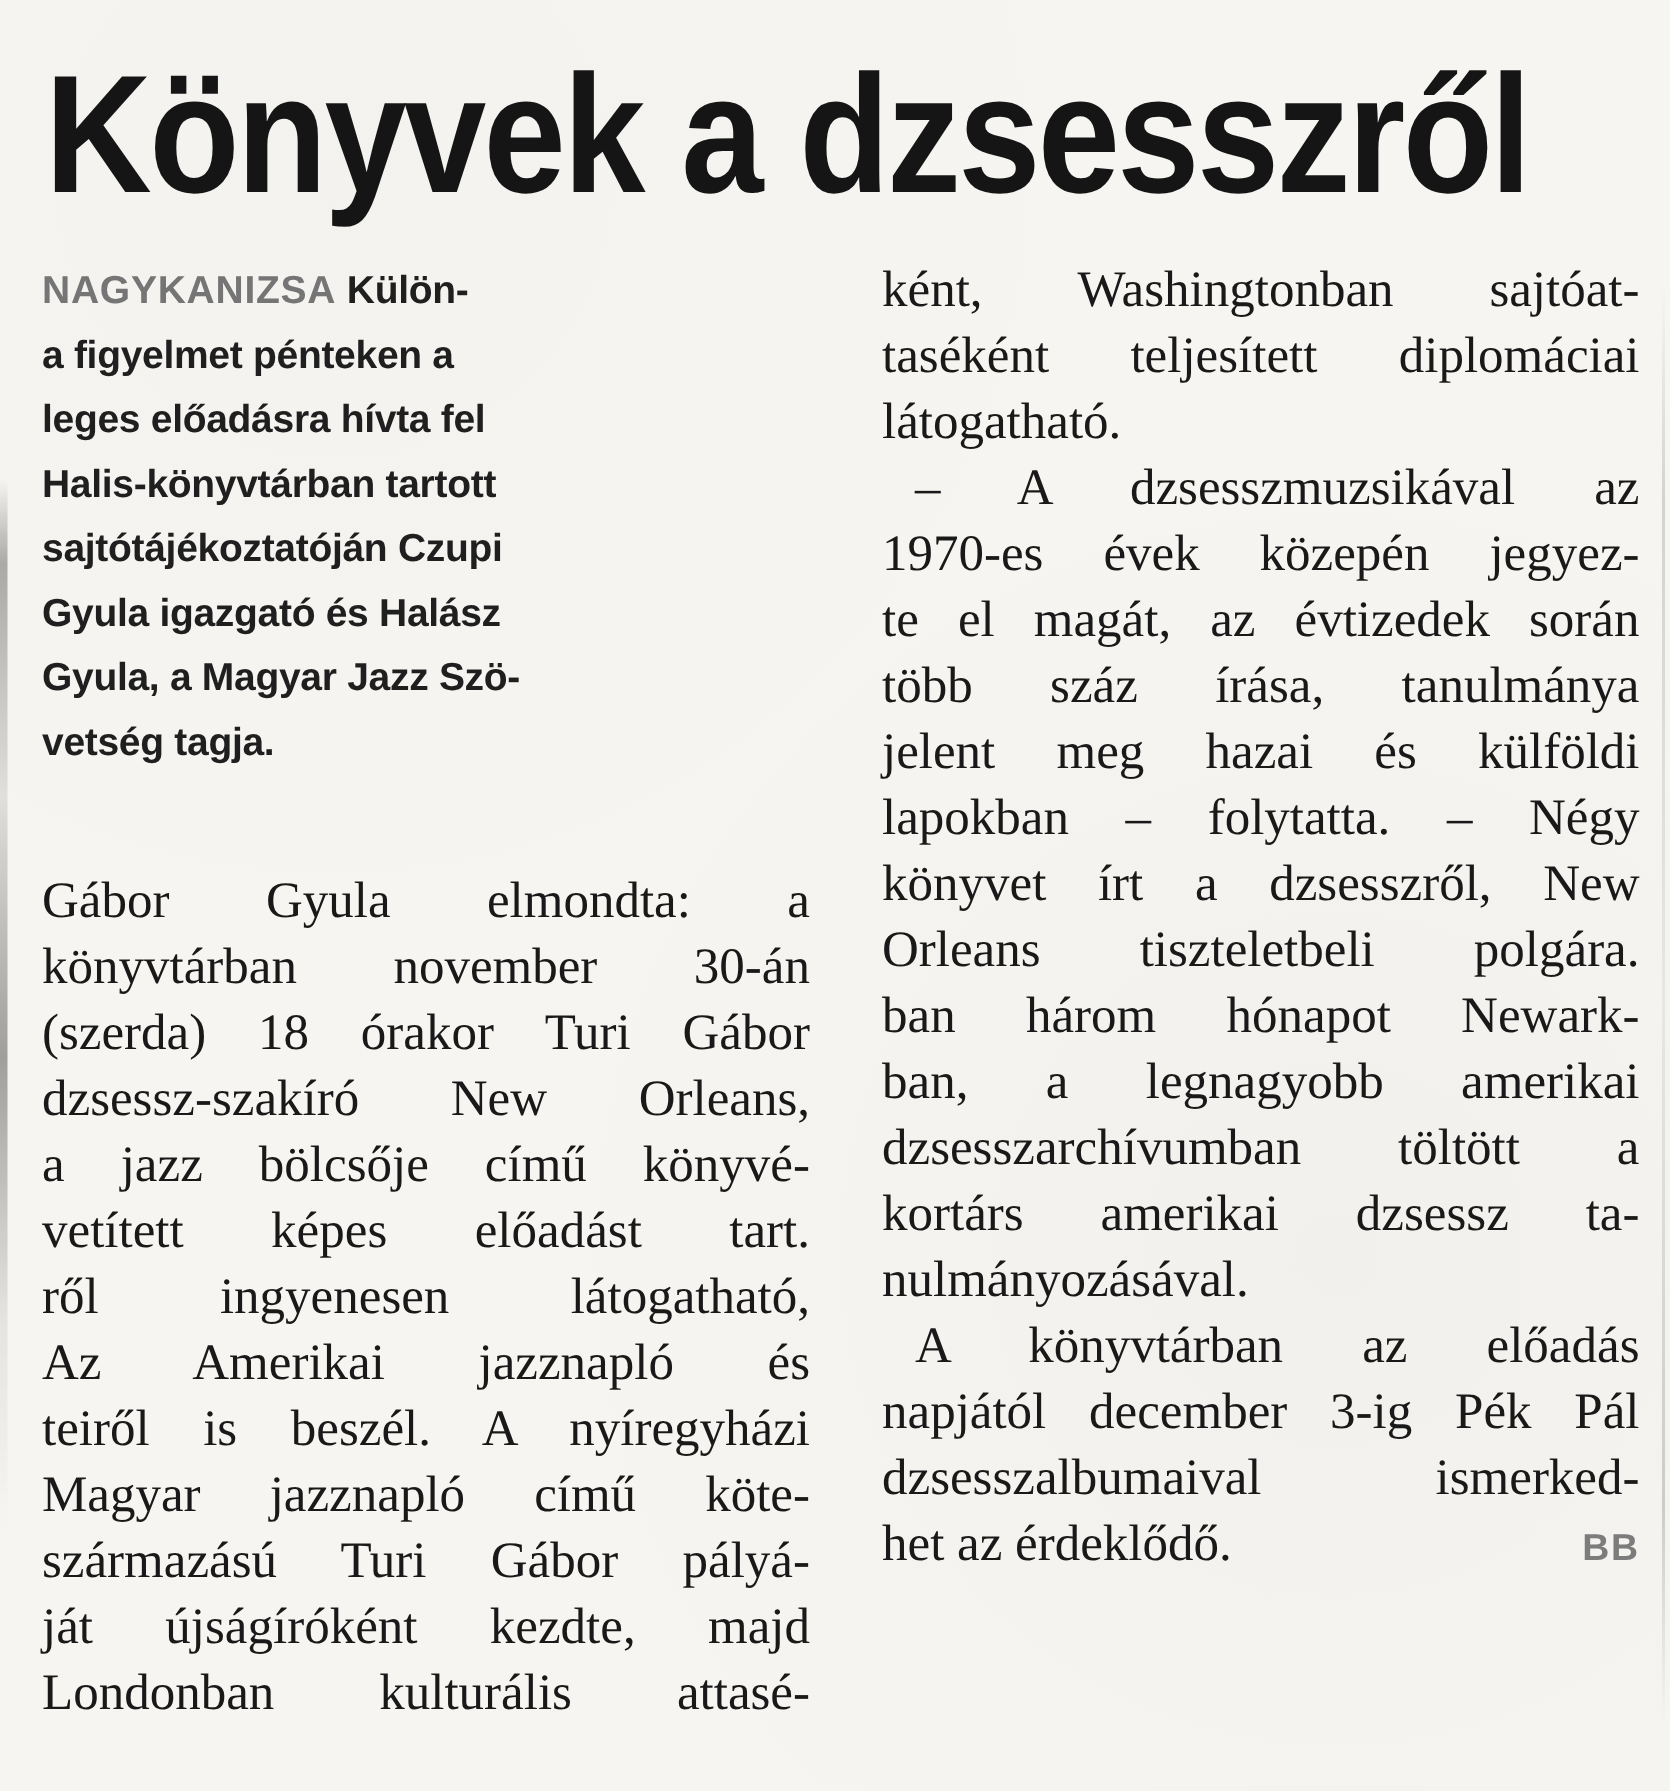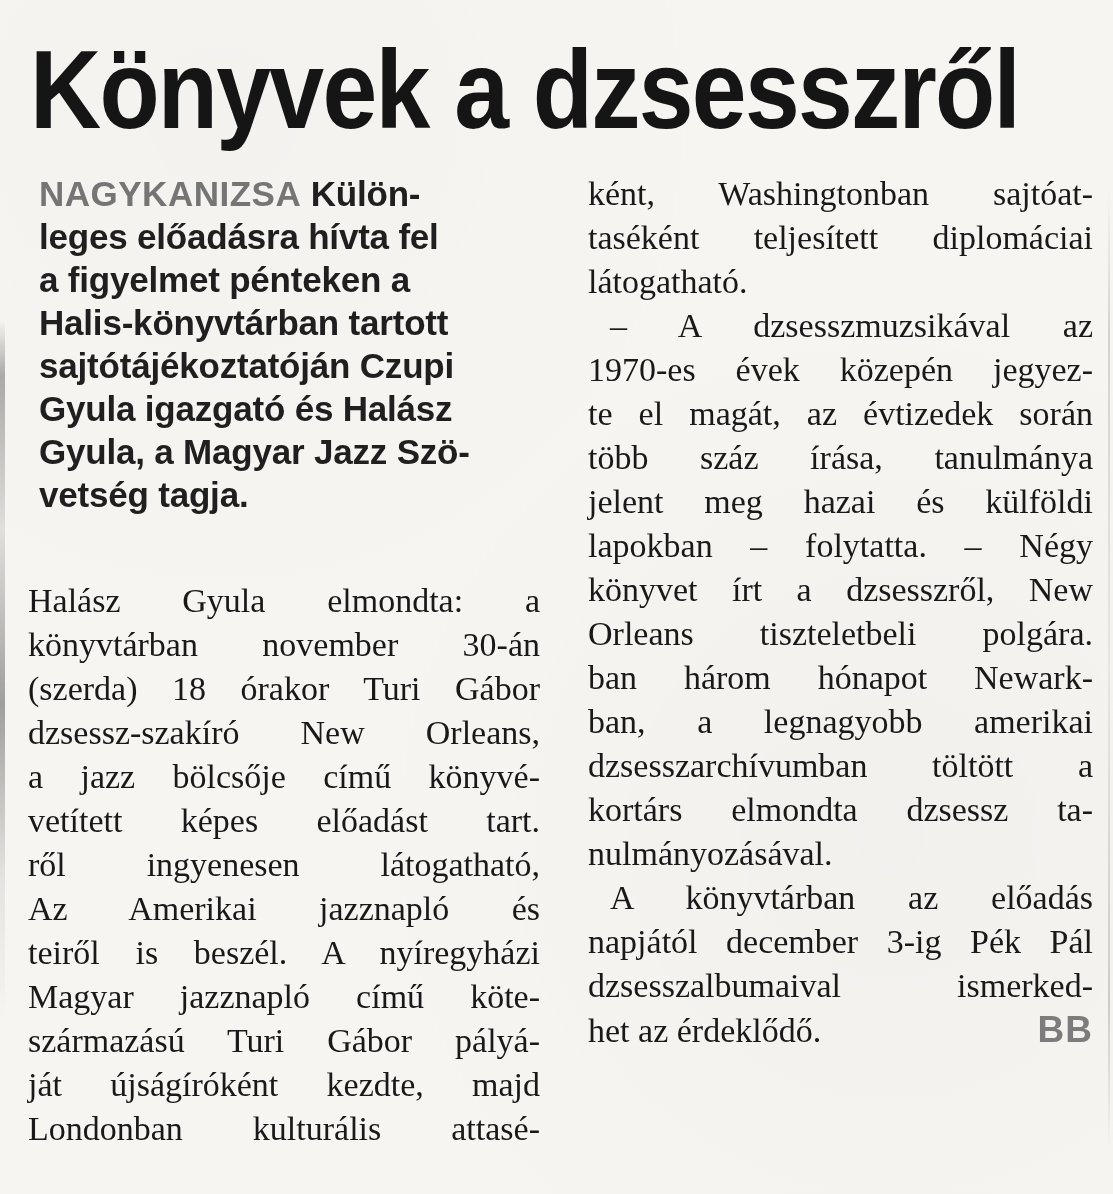--- a/index.html
+++ b/index.html
@@ -44,25 +44,24 @@
     position:absolute;left:28px;top:172px;right:20px;
     display:flex;gap:48px;
   }
   .col{position:relative;}
   .col-left{width:512px;}
   .col-right{width:505px;}
   
   .lead{
     font-family:"Liberation Sans", sans-serif;
     font-weight:700;
-    font-size:35px;
+    font-size:26px;
     line-height:43px;
     color:#1f1f1f;
     letter-spacing:-0.2px;
-    margin-left:11px;
   }
   .lead .tag{
     font-weight:700;
     letter-spacing:.5px;
   }
   
   .bodytext{
     font-size:34px;
     line-height:44px;
     color:#191919;
@@ -78,47 +77,47 @@
   .bl.ls{letter-spacing:6px;}
   .bl.lastline{
     display:flex;
     justify-content:space-between;
     align-items:baseline;
     white-space:normal;
   }
   .byline{
     font-family:"Liberation Sans", sans-serif;
     font-weight:700;
-    font-size:37px;
+    font-size:25px;
     letter-spacing:1px;
   }
 </style>
 </head>
 <body>
 
 <div id="clip">
   <div class="edge-left"></div>
   <div class="edge-right"></div>
 
   <h1 class="headline" style="margin:0">Könyvek a dzsesszről</h1>
 
   <div class="content">
     <div class="col col-left">
       <div class="lead" id="lead-block">
           <div class="bl"><span class="tag" style="color: rgb(117, 117, 117);">NAGYKANIZSA</span> Külön-</div>
+          <div class="bl">a figyelmet pénteken a</div>
           <div class="bl">leges előadásra hívta fel</div>
-          <div class="bl">a figyelmet pénteken a</div>
           <div class="bl">Halis-könyvtárban tartott</div>
           <div class="bl">sajtótájékoztatóján Czupi</div>
           <div class="bl">Gyula igazgató és Halász</div>
           <div class="bl">Gyula, a Magyar Jazz Szö-</div>
           <div class="bl">vetség tagja.</div>
         </div>
       <div class="bodytext" id="left-body">
-          <div class="bl j">Halász Gyula elmondta: a</div>
+          <div class="bl j">Gábor Gyula elmondta: a</div>
           <div class="bl j">könyvtárban november 30-án</div>
           <div class="bl j">(szerda) 18 órakor Turi Gábor</div>
           <div class="bl j">dzsessz-szakíró New Orleans,</div>
           <div class="bl j">a jazz bölcsője című könyvé-</div>
           <div class="bl j">vetített képes előadást tart.</div>
           <div class="bl j">ről ingyenesen látogatható,</div>
           <div class="bl j">Az Amerikai jazznapló és</div>
           <div class="bl j">teiről is beszél. A nyíregyházi</div>
           <div class="bl j">Magyar jazznapló című köte-</div>
           <div class="bl j">származású Turi Gábor pályá-</div>
@@ -135,21 +134,21 @@
           <div class="bl j">1970-es évek közepén jegyez-</div>
           <div class="bl j">te el magát, az évtizedek során</div>
           <div class="bl j">több száz írása, tanulmánya</div>
           <div class="bl j">jelent meg hazai és külföldi</div>
           <div class="bl j">lapokban – folytatta. – Négy</div>
           <div class="bl j">könyvet írt a dzsesszről, New</div>
           <div class="bl j">Orleans tiszteletbeli polgára.</div>
           <div class="bl j">ban három hónapot Newark-</div>
           <div class="bl j">ban, a legnagyobb amerikai</div>
           <div class="bl j">dzsesszarchívumban töltött a</div>
-          <div class="bl j">kortárs elmondta dzsessz ta-</div>
+          <div class="bl j">kortárs amerikai dzsessz ta-</div>
           <div class="bl">nulmányozásával.</div>
           <div class="bl j ind">A könyvtárban az előadás</div>
           <div class="bl j">napjától december 3-ig Pék Pál</div>
           <div class="bl j">dzsesszalbumaival ismerked-</div>
           <div class="bl lastline">
             <span>het az érdeklődő.</span>
             <span class="byline" style="color: rgb(124, 124, 124);">BB</span>
           </div>
         </div>
     </div>

